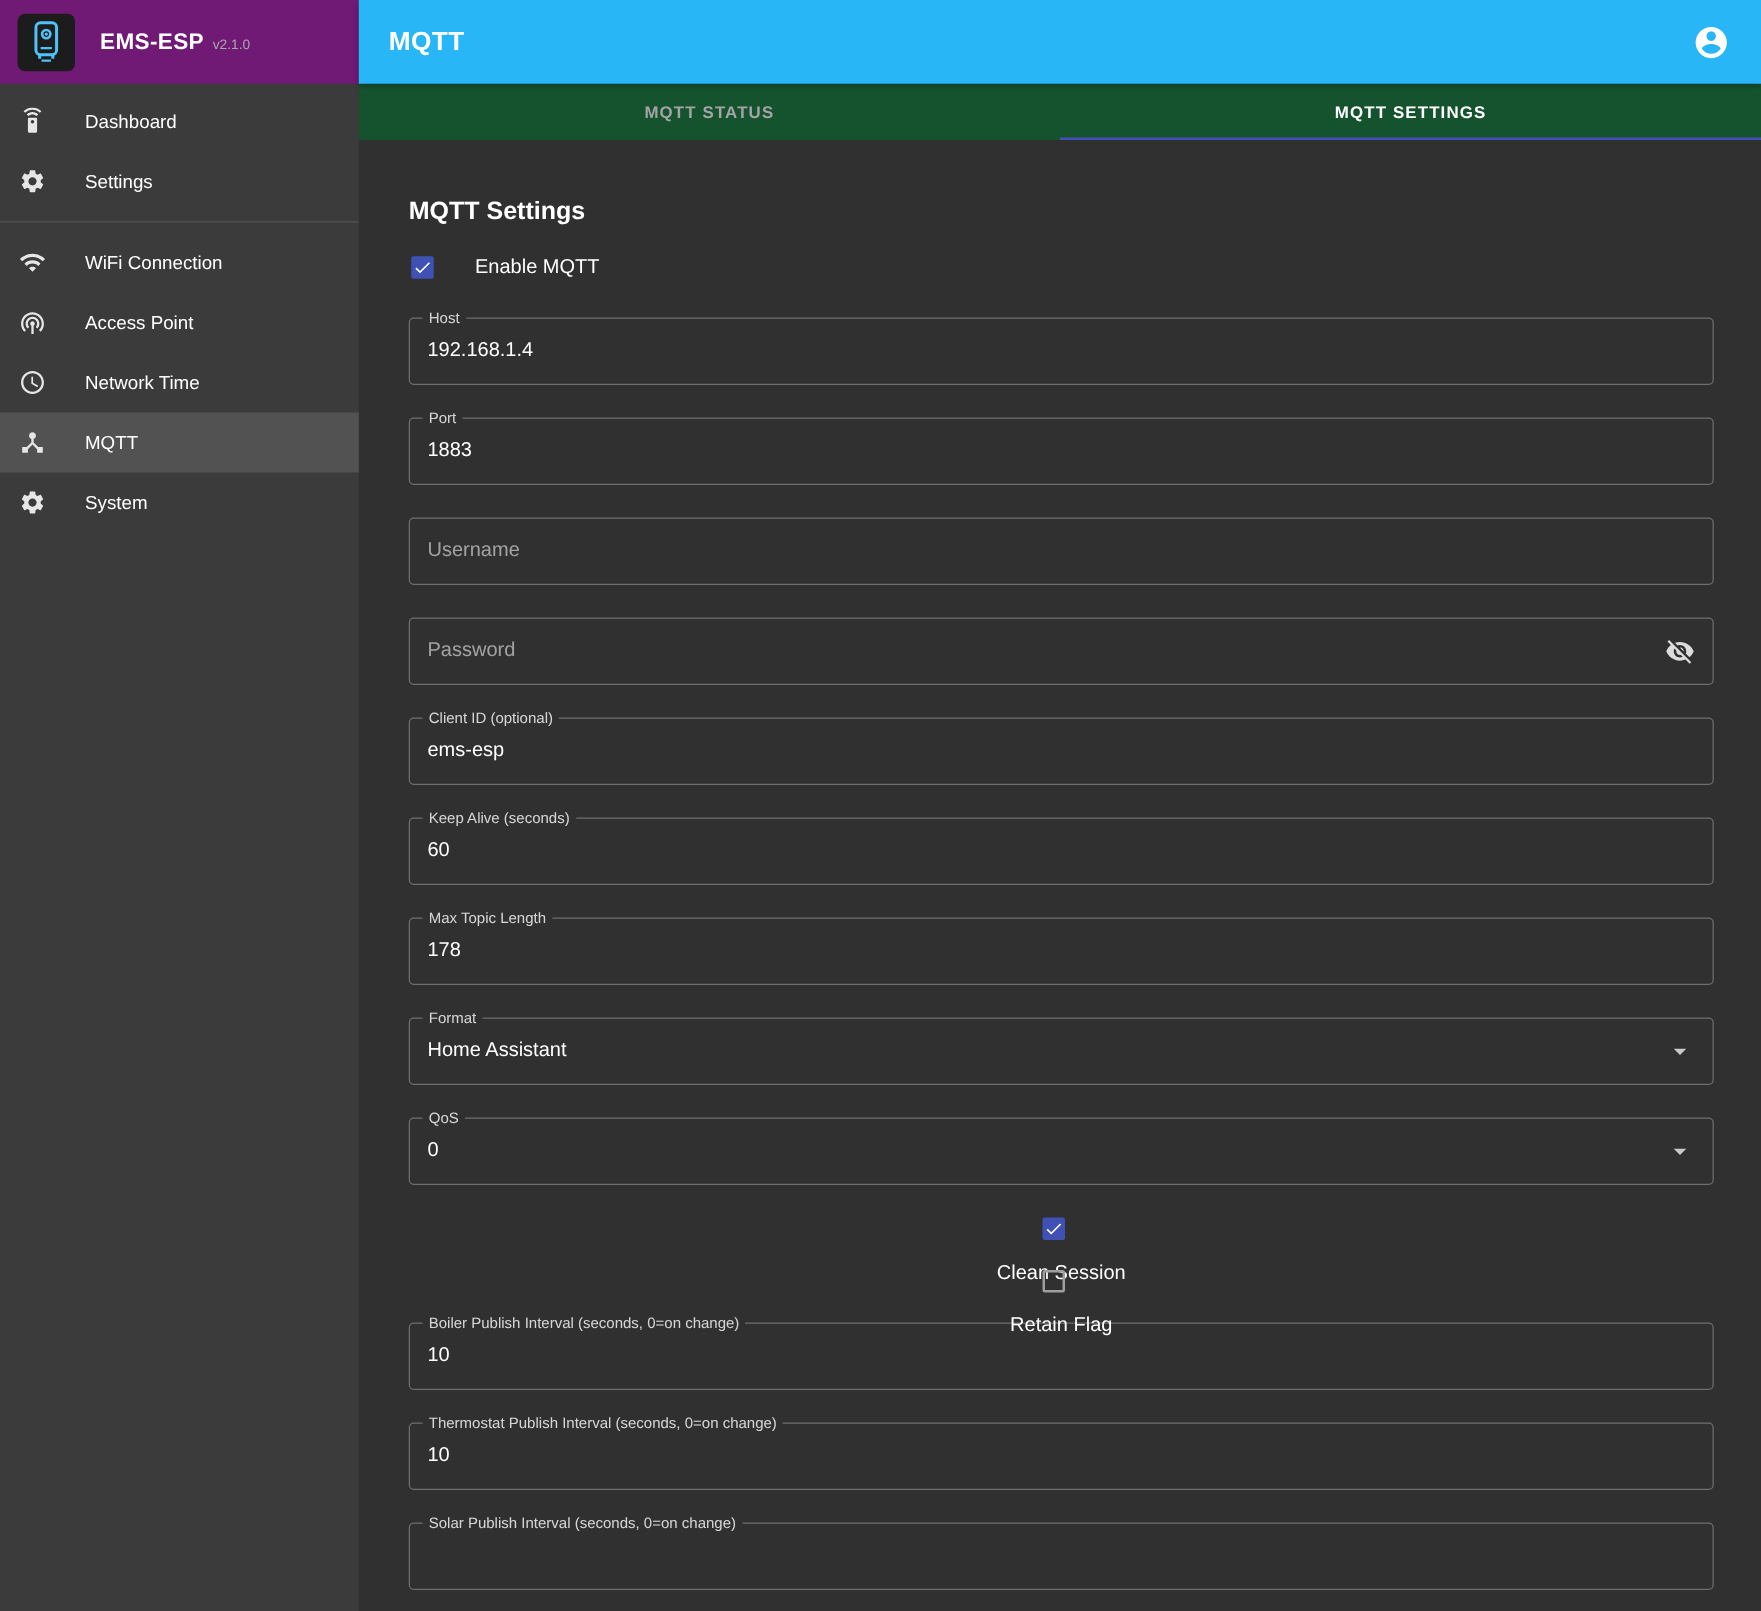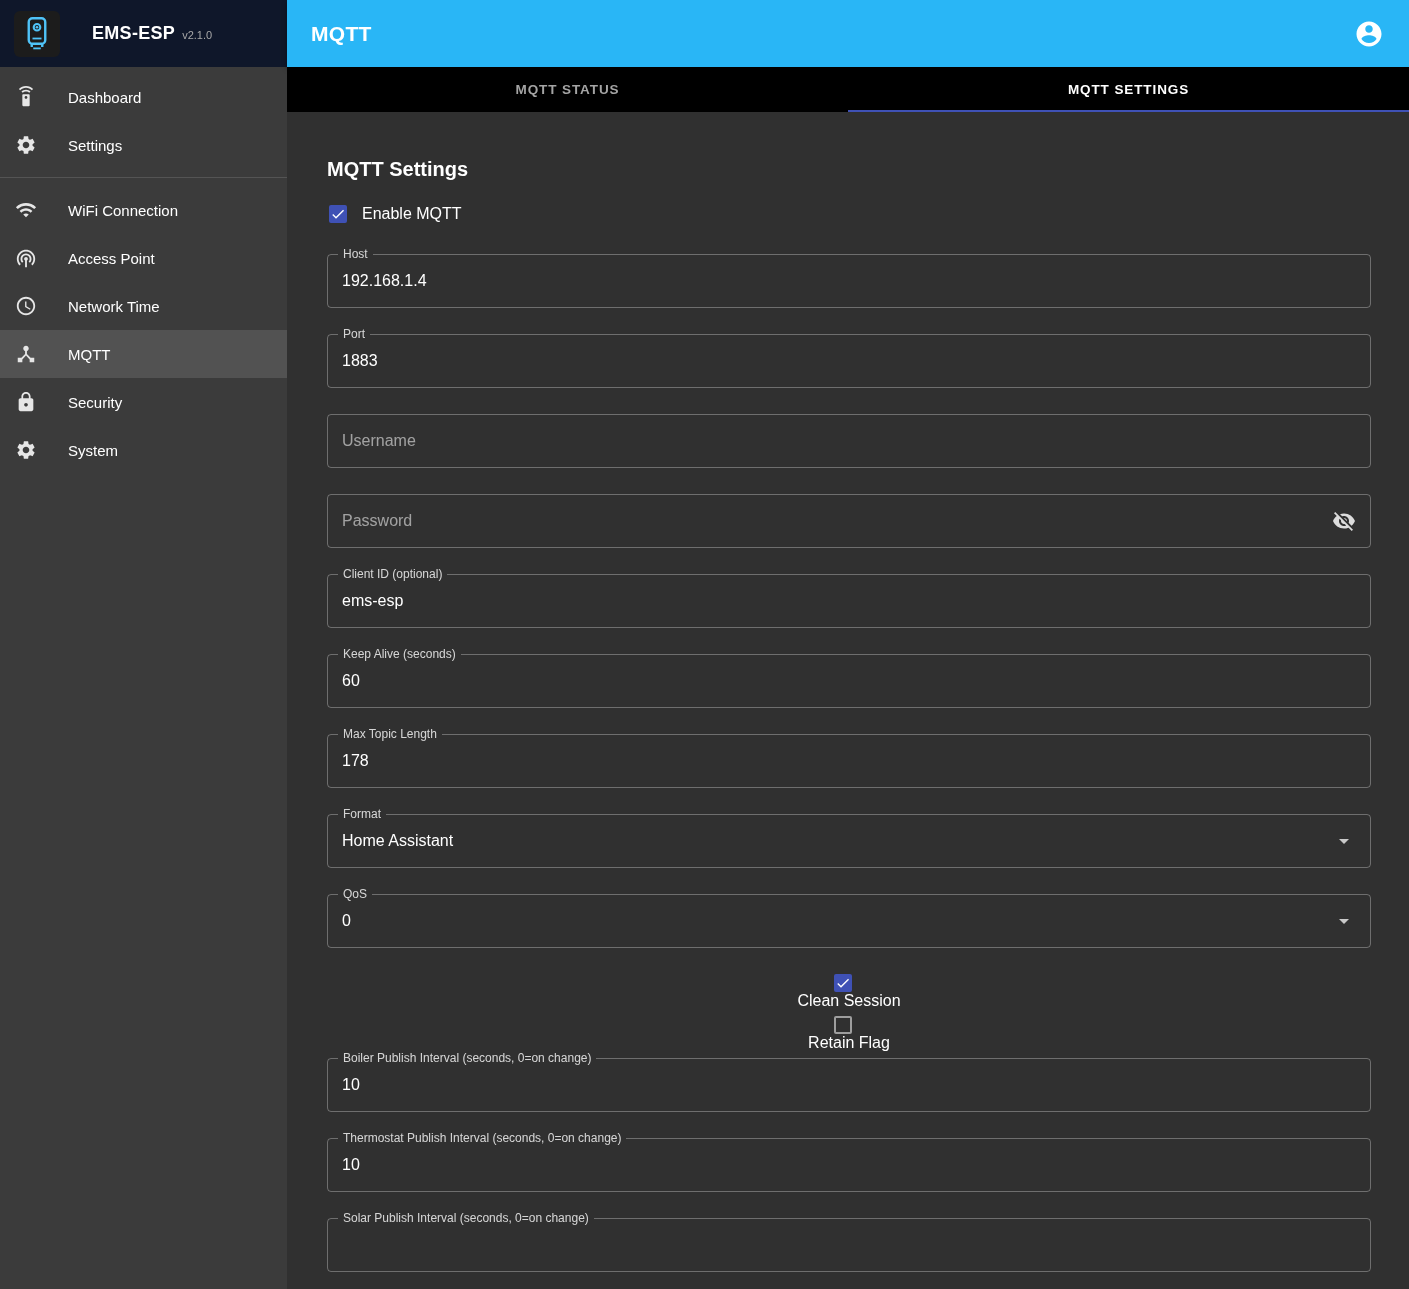--- a/index.html
+++ b/index.html
@@ -9,22 +9,22 @@
     color:#fff;
     font-family:"Liberation Sans", sans-serif;
     position:relative;
   }
   
   .sidebar {
     position:absolute; left:0; top:0; width:287px; height:100%;
     background:#3b3b3b;
   }
   .sidebar-header {
-    height:67px; background:#0f172a;
-    display:flex; align-items:center; padding:0 14px; gap:32px;
+    height:67px; background:#701a75;
+    display:flex; align-items:center; padding:0 14px; gap:20px;
   }
   .logo-tile {
     width:46px; height:46px; background:#1c1c1c; border-radius:6px;
     display:flex; align-items:center; justify-content:center;
   }
   .app-name { font-size:18px; font-weight:700; letter-spacing:.3px; }
   .app-version { font-size:11px; color:#a8a8a8; margin-left:7px; font-weight:400; }
   .nav { padding-top:6px; }
   .nav-item {
     height:48px; display:flex; align-items:center; padding:0 14px;
@@ -40,41 +40,41 @@
     background:#29b6f6; display:flex; align-items:center; padding:0 24px;
     box-shadow:0 2px 5px rgba(0,0,0,.35); z-index:3;
   }
   .appbar-title { font-size:21px; font-weight:700; color:#fff; letter-spacing:.3px; }
   .appbar-spacer { flex:1; }
   .account-btn { width:32px; height:32px; cursor:pointer; display:flex; align-items:center; justify-content:center; }
   .account-btn svg { fill:#ffffff; width:30px; height:30px; }
   
   .tabbar {
     position:absolute; left:287px; top:67px; right:0; height:45px;
-    display:flex; background:#000000; z-index:2;
+    display:flex; background:#14532d; z-index:2;
   }
   .tab {
     flex:1; position:relative; display:flex; align-items:center; justify-content:center;
     font-size:13.5px; font-weight:600; letter-spacing:.9px; color:#a4a4a4;
     text-transform:uppercase; cursor:pointer;
   }
   .tab.selected { color:#ffffff; }
   .tab.selected::after {
     content:""; position:absolute; left:0; right:0; bottom:0; height:2px; background:#3f51b5;
   }
   
   .content {
     position:absolute; left:287px; top:112px; right:0; bottom:0;
     padding:28px 38px 0 40px; overflow:hidden;
   }
   .section-title { font-size:20px; font-weight:700; margin:16px 0 10px; line-height:26px; }
   .section-title.accent { color:#29b6f6; font-size:19px; margin:14px 0 0; }
   .section-title.accent + .field { margin-top:26px;padding-left:40px; }
   .checkbox-row {
-    display:flex; align-items:center; height:44px; cursor:pointer;
+    display:flex; align-items:center; height:44px; cursor:pointer;gap:18px;
   }
   .checkbox-row.tight { height:42px;flex-direction:column; }
   .checkbox-row.first { margin-bottom:18px; }
   .checkbox-row.gap-top { margin-top:8px; }
   .cbx {
     width:18px; height:18px; border-radius:2px; margin:0 15px 0 2px;
     display:flex; align-items:center; justify-content:center; flex:0 0 auto;
   }
   .cbx.checked { background:#3f51b5; }
   .cbx.checked svg { fill:#fff; width:16px; height:16px; }
@@ -165,28 +165,20 @@
       <span class="nav-icon">
         <svg viewBox="0 0 24 24">
             <path d="M17 16l-4-4V8.82C14.16 8.4 15 7.3 15 6c0-1.66-1.34-3-3-3S9 4.34 9 6c0 1.3.84 2.4 2 2.82V12l-4 4H3v5h5v-3.05l4-4.2 4 4.2V21h5v-5h-4z"></path>
           </svg>
       </span>
       <span class="nav-label">MQTT</span>
     </div>
     <div class="nav-item">
       <span class="nav-icon">
         <svg viewBox="0 0 24 24">
-            <path d="M18 8h-1V6c0-2.76-2.24-5-5-5S7 3.24 7 6v2H6c-1.1 0-2 .9-2 2v10c0 1.1.9 2 2 2h12c1.1 0 2-.9 2-2V10c0-1.1-.9-2-2-2zm-6 9c-1.1 0-2-.9-2-2s.9-2 2-2 2 .9 2 2-.9 2-2 2zm3.1-9H8.9V6c0-1.71 1.39-3.1 3.1-3.1 1.71 0 3.1 1.39 3.1 3.1v2z"></path>
-          </svg>
-      </span>
-      <span class="nav-label">Security</span>
-    </div>
-    <div class="nav-item">
-      <span class="nav-icon">
-        <svg viewBox="0 0 24 24">
             <path d="M19.14 12.94c.04-.3.06-.61.06-.94 0-.32-.02-.64-.07-.94l2.03-1.58c.18-.14.23-.41.12-.61l-1.92-3.32c-.12-.22-.37-.29-.59-.22l-2.39.96c-.5-.38-1.03-.7-1.62-.94l-.36-2.54c-.04-.24-.24-.41-.48-.41h-3.84c-.24 0-.43.17-.47.41l-.36 2.54c-.59.24-1.13.57-1.62.94l-2.39-.96c-.22-.08-.47 0-.59.22L2.74 8.87c-.12.21-.08.47.12.61l2.03 1.58c-.05.3-.09.63-.09.94s.02.64.07.94l-2.03 1.58c-.18.14-.23.41-.12.61l1.92 3.32c.12.22.37.29.59.22l2.39-.96c.5.38 1.03.7 1.62.94l.36 2.54c.05.24.24.41.48.41h3.84c.24 0 .44-.17.47-.41l.36-2.54c.59-.24 1.13-.56 1.62-.94l2.39.96c.22.08.47 0 .59-.22l1.92-3.32c.12-.22.07-.47-.12-.61l-2.01-1.58zM12 15.6c-1.98 0-3.6-1.62-3.6-3.6s1.62-3.6 3.6-3.6 3.6 1.62 3.6 3.6-1.62 3.6-3.6 3.6z"></path>
           </svg>
       </span>
       <span class="nav-label">System</span>
     </div>
   </div>
 </div>
 
 <div class="appbar">
   <span class="appbar-title">MQTT</span>

